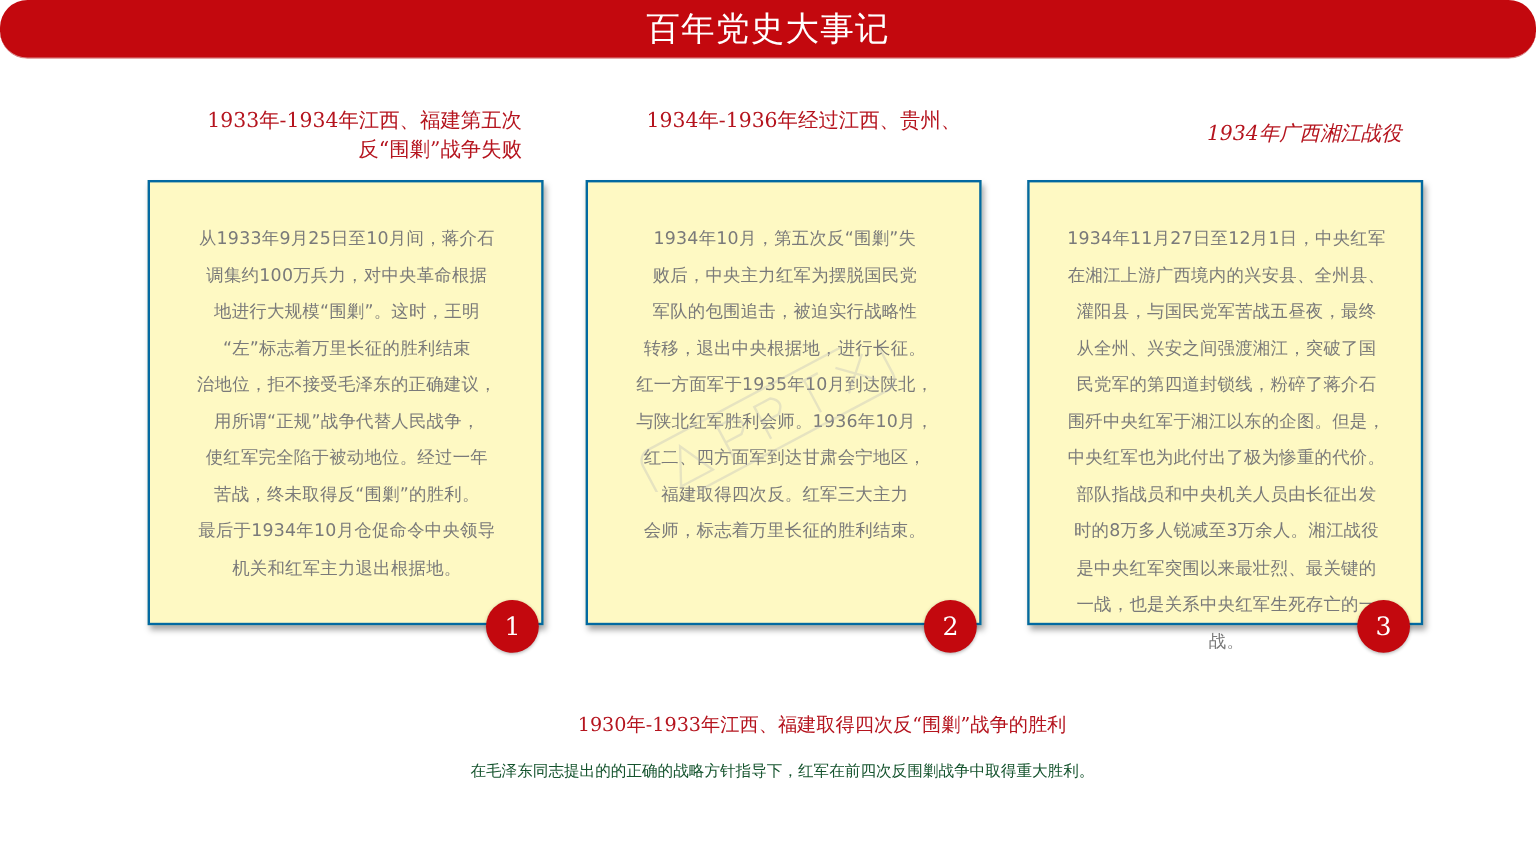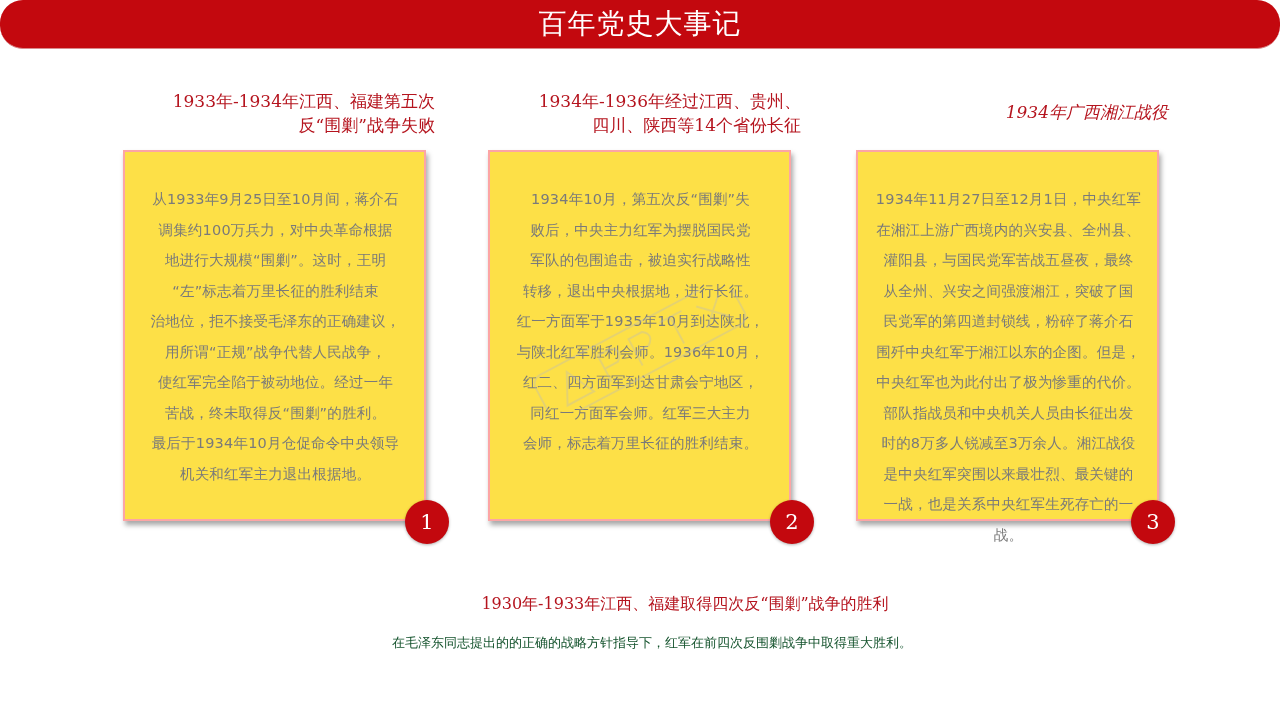--- a/index.html
+++ b/index.html
@@ -1,20 +1,20 @@
 <!DOCTYPE html>
 <html><head>
 <meta charset="utf-8">
 <style>
   html, body { margin:0; padding:0; }
   body { width:1280px; height:720px; background:#ffffff; position:relative; overflow:hidden; font-family:"DejaVu Sans", "Liberation Sans", sans-serif; }
   .header-bar { position:absolute; left:0; top:0; width:1280px; height:48px; background:#c3080e; border-bottom:1px solid #d98a8c; display:flex; align-items:center; justify-content:center;border-radius:23px; }
   .header-title { color:#ffffff; font-family:"DejaVu Serif", "Liberation Serif", serif; font-size:28px; letter-spacing:1px; font-weight:normal; }
   .col-title { position:absolute; color:#b5141e; font-family:"DejaVu Serif", "Liberation Serif", serif; font-size:17px; line-height:24px; text-align:right; width:320px; }
-  .card { position:absolute; width:303px; height:371px; top:150px; border:2px solid #fca5a5; background:#fde047; box-sizing:border-box; box-shadow: 2px 4px 5px rgba(0,0,0,0.35); }
+  .card { position:absolute; width:330px; height:371px; top:150px; border:2px solid #0369a1; background:#fef9c3; box-sizing:border-box; box-shadow: 2px 4px 5px rgba(0,0,0,0.35); }
   .card-text { position:absolute; left:12px; right:10px; top:32px; color:#7a7a7a; font-size:14.5px; line-height:30.5px; text-align:center; letter-spacing:0.2px; }
   .num-badge { position:absolute; width:44px; height:44px; border-radius:50%; background:#c3080e; color:#fff; display:flex; align-items:center; justify-content:center; font-family:"DejaVu Serif", "Liberation Serif", serif; font-size:21px; box-shadow: 0 1px 3px rgba(0,0,0,0.3); }
   .bottom-title { position:absolute; left:0; width:1280px; top:594px; text-align:center; color:#b5141e; font-family:"DejaVu Serif", "Liberation Serif", serif; font-size:16px;padding-left:45px; }
   .bottom-desc { position:absolute; left:12px; width:1280px; top:634px; text-align:center; color:#14532d; font-size:13px; }
   .watermark { position:absolute; left:510px; top:290px; width:260px; height:120px; pointer-events:none; opacity:0.35; }
 </style>
 </head>
 <body>
 
 <div class="header-bar">
@@ -36,32 +36,31 @@
     <div>使红军完全陷于被动地位。经过一年</div>
     <div>苦战，终未取得反“围剿”的胜利。</div>
     <div>最后于1934年10月仓促命令中央领导</div>
     <div>机关和红军主力退出根据地。</div>
   </div>
 </div>
 <div class="num-badge" style="left:405px; top:500px;">1</div>
 
 <div class="col-title" style="left:481px; top:89px;">
   <div>1934年-1936年经过江西、贵州、</div>
-  <div>四川、陕西等14个省份长征</div>
 </div>
 <div class="card" style="left:488px;">
   <div class="card-text">
     <div>1934年10月，第五次反“围剿”失</div>
     <div>败后，中央主力红军为摆脱国民党</div>
     <div>军队的包围追击，被迫实行战略性</div>
     <div>转移，退出中央根据地，进行长征。</div>
     <div>红一方面军于1935年10月到达陕北，</div>
     <div>与陕北红军胜利会师。1936年10月，</div>
     <div>红二、四方面军到达甘肃会宁地区，</div>
-    <div>同红一方面军会师。红军三大主力</div>
+    <div>福建取得四次反。红军三大主力</div>
     <div>会师，标志着万里长征的胜利结束。</div>
   </div>
 </div>
 <div class="num-badge" style="left:770px; top:500px;">2</div>
 
 <div class="col-title" style="left:848px; top:100px;font-style:italic;">
   <div>1934年广西湘江战役</div>
 </div>
 <div class="card" style="left:856px;">
   <div class="card-text">

